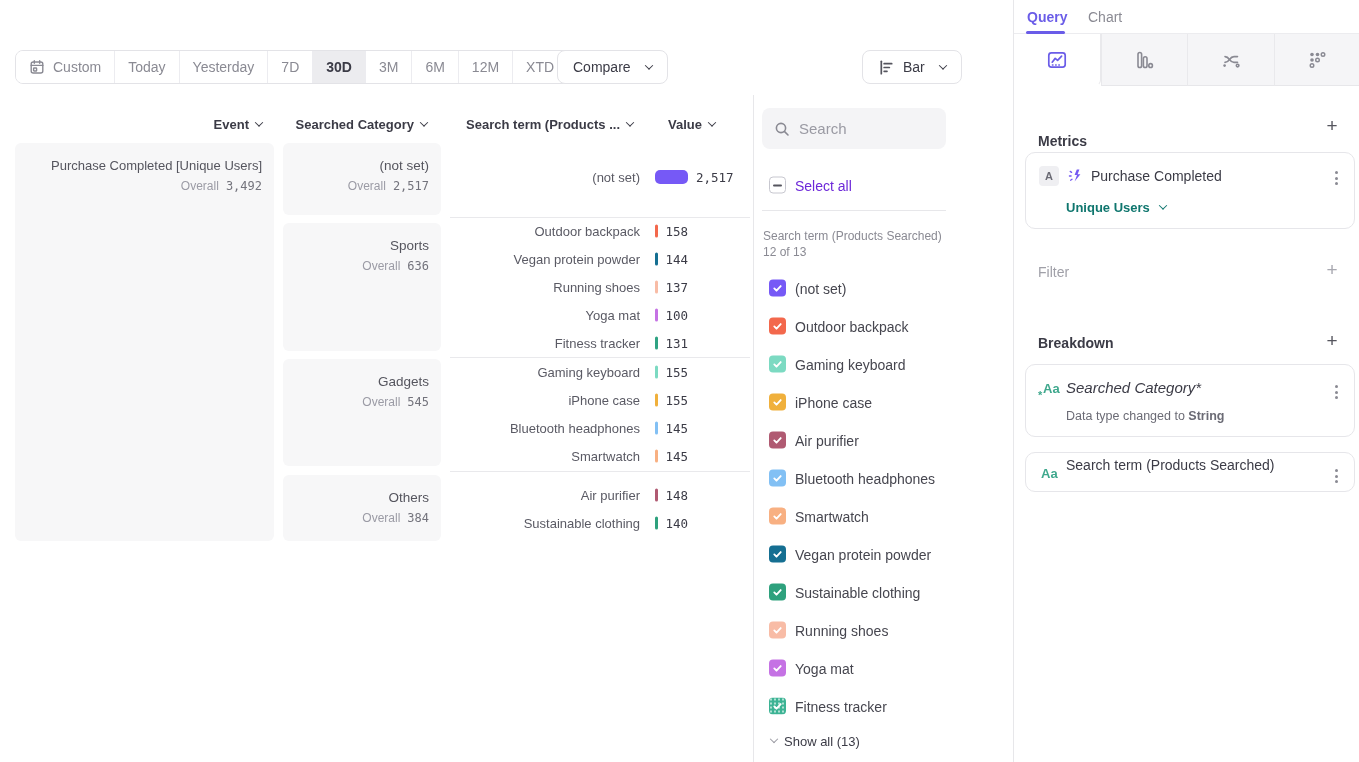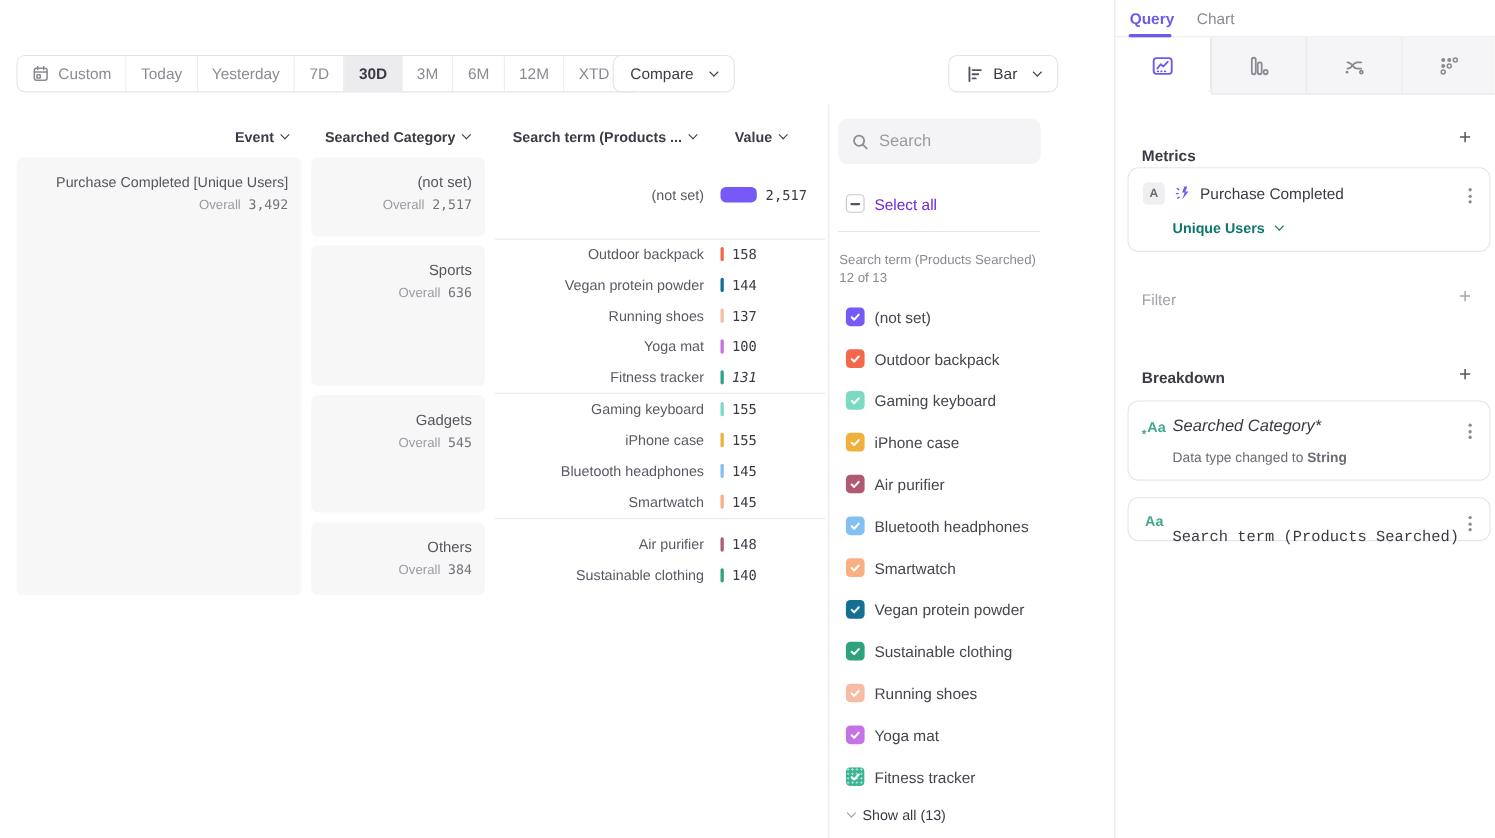--- a/index.html
+++ b/index.html
@@ -164,21 +164,21 @@
       <div class="trow-bar" style="left: 655px; top: 259px; width: 2.5px; height: 13px; background: rgb(21, 111, 146); border-radius: 1.5px;"></div>
       <div class="trow-val mono" style="left: 665.5px; top: 259px;">144</div>
       <div class="trow-label" style="left: 443px; top: 287px;">Running shoes</div>
       <div class="trow-bar" style="left: 655px; top: 287px; width: 2.5px; height: 13px; background: rgb(248, 188, 166); border-radius: 1.5px;"></div>
       <div class="trow-val mono" style="left: 665.5px; top: 287px;">137</div>
       <div class="trow-label" style="left: 443px; top: 315px;">Yoga mat</div>
       <div class="trow-bar" style="left: 655px; top: 315px; width: 2.5px; height: 13px; background: rgb(197, 114, 228); border-radius: 1.5px;"></div>
       <div class="trow-val mono" style="left: 665.5px; top: 315px;">100</div>
       <div class="trow-label" style="left: 443px; top: 343px;">Fitness tracker</div>
       <div class="trow-bar" style="left: 655px; top: 343px; width: 2.5px; height: 13px; background: rgb(47, 163, 131); border-radius: 1.5px;"></div>
-      <div class="trow-val mono" style="left: 665.5px; top: 343px; font-style: italic;">131</div>
+      <div class="trow-val mono" style="left: 665.5px; top: 343px;">131</div>
       <div class="gcard" style="left: 283px; top: 359px; width: 158px; height: 107px;">
         <div class="ttl" style="font-size:13.5px">Gadgets</div>
         <div class="ovr">Overall<span class="num mono">545</span></div>
       </div>
       <div class="trow-label" style="left: 443px; top: 372px;">Gaming keyboard</div>
       <div class="trow-bar" style="left: 655px; top: 372px; width: 2.5px; height: 13px; background: rgb(124, 218, 194); border-radius: 1.5px;"></div>
       <div class="trow-val mono" style="left: 665.5px; top: 372px;">155</div>
       <div class="trow-label" style="left: 443px; top: 400px;">iPhone case</div>
       <div class="trow-bar" style="left: 655px; top: 400px; width: 2.5px; height: 13px; background: rgb(240, 176, 60); border-radius: 1.5px;"></div>
       <div class="trow-val mono" style="left: 665.5px; top: 400px;">155</div>
@@ -410,21 +410,21 @@
         <i></i>
         <i></i>
       </div>
     <div class="note">
       <span>Data type changed to </span><b>String</b>
     </div>
   </div>
 
   <div class="card" style="top:452px; height:40px;">
     <div class="aa" style="position:absolute; left:15px; top:13px;"><span>Aa</span></div>
-    <div class="card-title" style="left:40px; top:28px;font-family:Liberation Mono, monospace;">Search term (Products Searched)</div>
+    <div class="card-title" style="left:40px; top:4px;">Search term (Products Searched)</div>
     <div class="kebab" style="top:13px;">
         <i></i>
         <i></i>
         <i></i>
       </div>
   </div>
 
 </div>
 
 </body></html>

